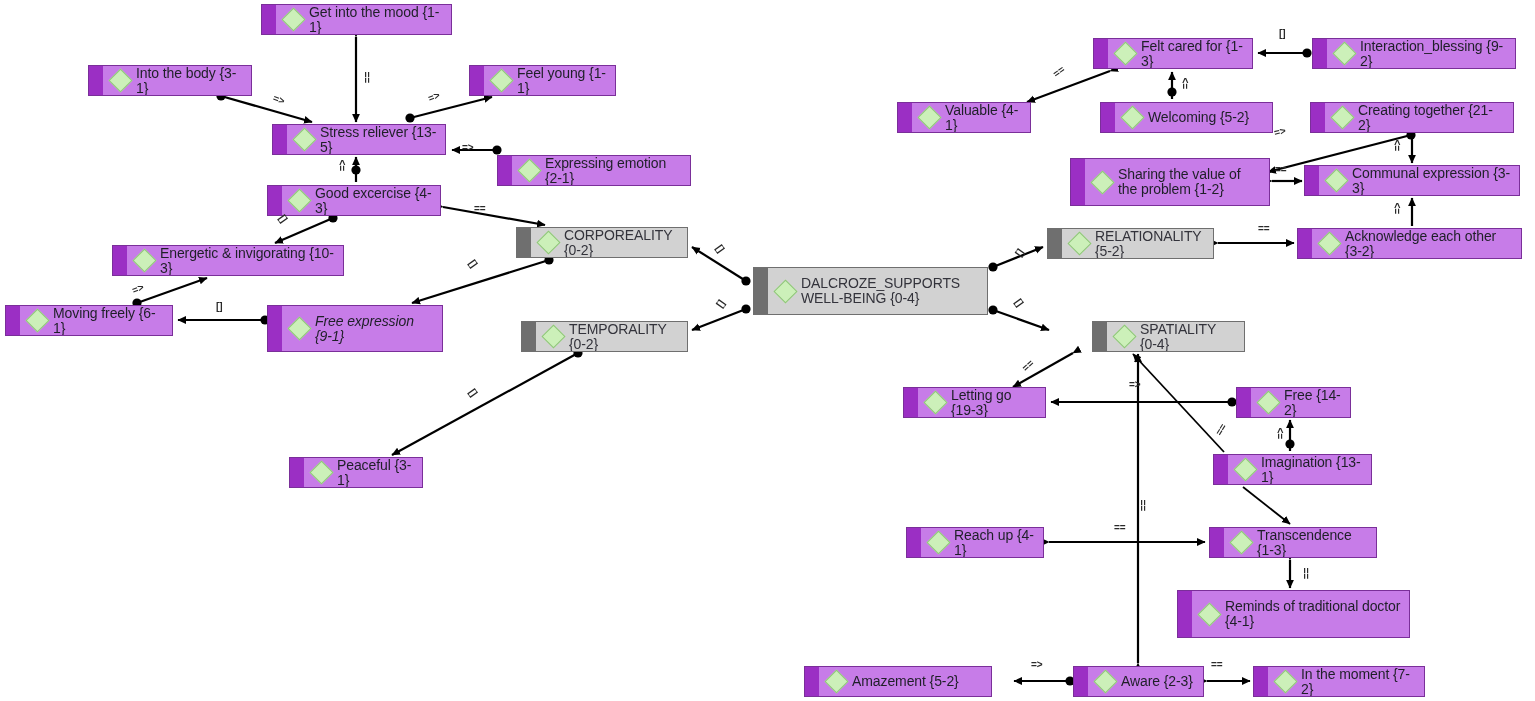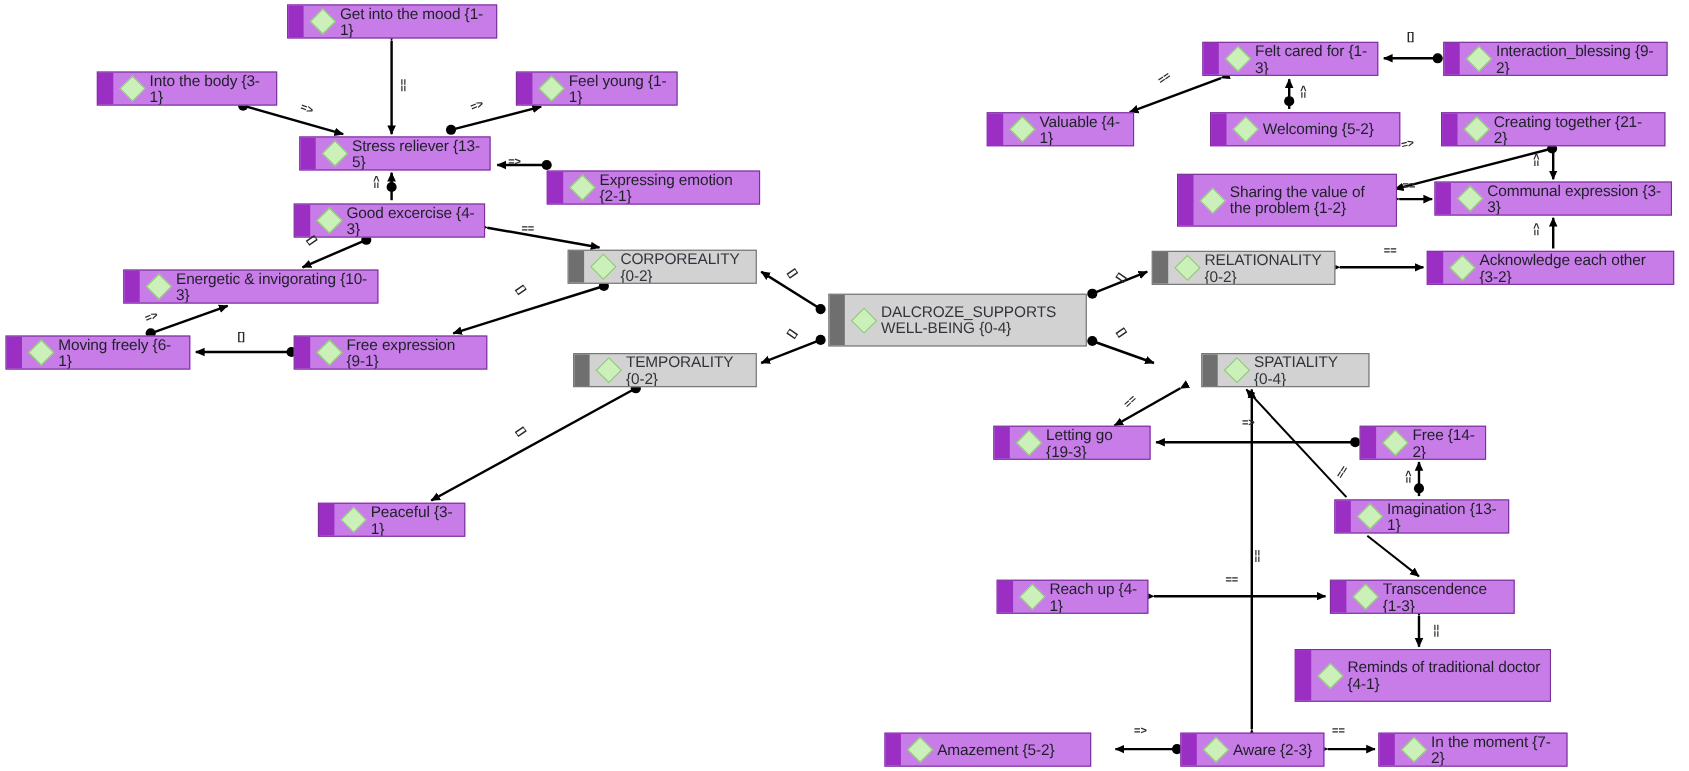--- a/index.html
+++ b/index.html
@@ -161,21 +161,21 @@
       <div class="node" style="left: 112px; top: 245px; width: 232px; height: 31px;">
         <div class="stripe"></div>
         <div class="dia"></div>
         <div class="lbl">Energetic &amp; invigorating {10-3}</div>
       </div>
       <div class="node" style="left: 5px; top: 305px; width: 168px; height: 31px;">
         <div class="stripe"></div>
         <div class="dia"></div>
         <div class="lbl">Moving freely {6-1}</div>
       </div>
-      <div class="node" style="left: 267px; top: 305px; width: 176px; height: 31px;">
+      <div class="node" style="left: 267px; top: 305px; width: 176px; height: 47px; font-style: italic;">
         <div class="stripe"></div>
         <div class="dia"></div>
         <div class="lbl">Free expression {9-1}</div>
       </div>
       <div class="node cat" style="left: 516px; top: 227px; width: 172px; height: 31px;">
         <div class="stripe"></div>
         <div class="dia"></div>
         <div class="lbl">CORPOREALITY {0-2}</div>
       </div>
       <div class="node cat" style="left: 521px; top: 321px; width: 167px; height: 31px;">
@@ -189,21 +189,21 @@
         <div class="lbl">Peaceful {3-1}</div>
       </div>
       <div class="node cat" style="left: 753px; top: 267px; width: 235px; height: 48px;">
         <div class="stripe"></div>
         <div class="dia"></div>
         <div class="lbl">DALCROZE_SUPPORTS WELL-BEING {0-4}</div>
       </div>
       <div class="node cat" style="left: 1047px; top: 228px; width: 167px; height: 31px;">
         <div class="stripe"></div>
         <div class="dia"></div>
-        <div class="lbl">RELATIONALITY {0-2}</div>
+        <div class="lbl">RELATIONALITY {5-2}</div>
       </div>
       <div class="node cat" style="left: 1053px; top: 321px; width: 153px; height: 31px; margin-left: 39px;">
         <div class="stripe"></div>
         <div class="dia"></div>
         <div class="lbl">SPATIALITY {0-4}</div>
       </div>
       <div class="node" style="left: 1093px; top: 38px; width: 160px; height: 31px;">
         <div class="stripe"></div>
         <div class="dia"></div>
         <div class="lbl">Felt cared for {1-3}</div>

